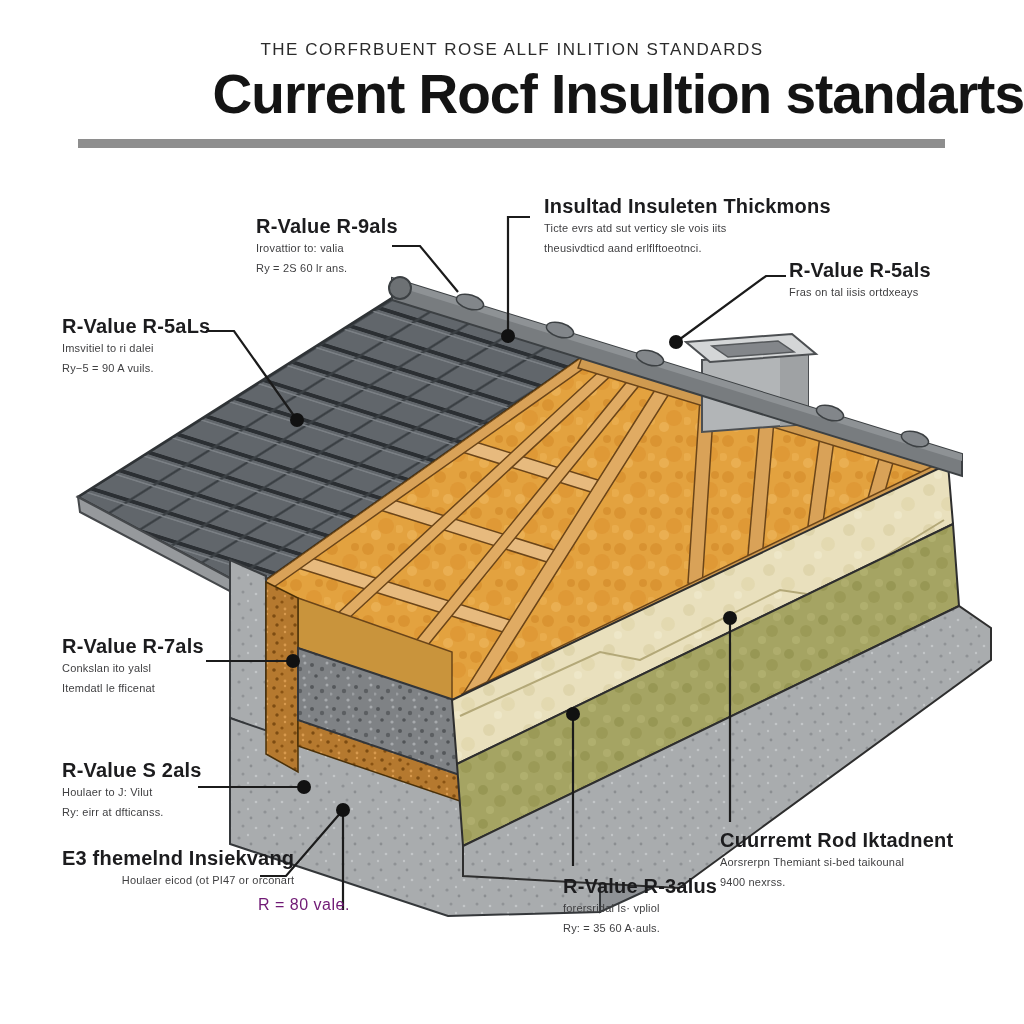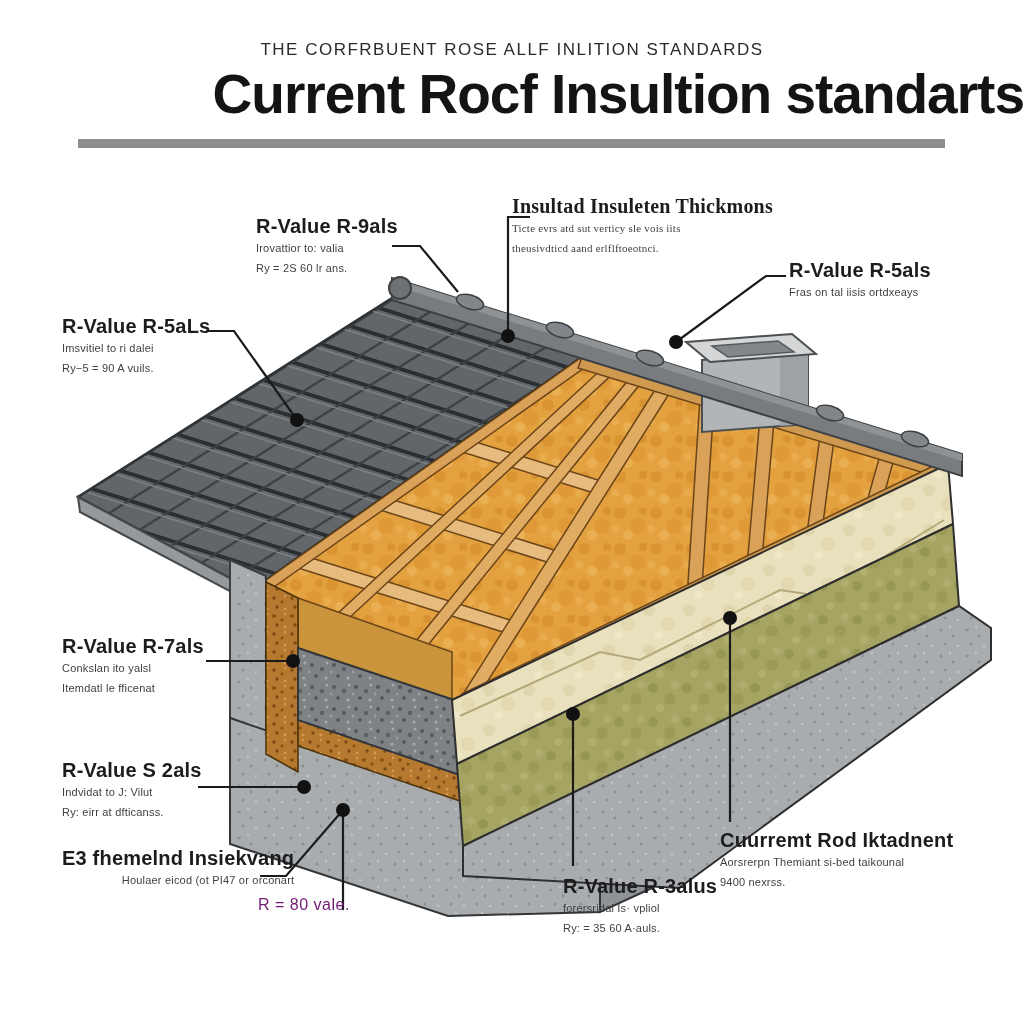--- a/index.html
+++ b/index.html
@@ -201,21 +201,21 @@
       <circle cx="730" cy="618" r="7"></circle>
     </g>
   </svg>
 
   <div class="callout" style="left:256px;top:214px;">
     <div class="c-title">R-Value R-9als</div>
     <div class="c-line">Irovattior to: valia</div>
     <div class="c-line">Ry = 2S 60 lr ans.</div>
   </div>
 
-  <div class="callout w270" style="left:512px;top:194px;font-family:Liberation Serif, serif;">
+  <div class="callout w270" style="left:544px;top:194px;">
     <div class="c-title">Insultad Insuleten Thickmons</div>
     <div class="c-line">Ticte evrs atd sut verticy sle vois iits</div>
     <div class="c-line">theusivdticd aand erlflftoeotnci.</div>
   </div>
 
   <div class="callout" style="left:789px;top:258px;">
     <div class="c-title">R-Value R-5als</div>
     <div class="c-line">Fras on tal iisis ortdxeays</div>
   </div>
 
@@ -226,21 +226,21 @@
   </div>
 
   <div class="callout" style="left:62px;top:634px;">
     <div class="c-title">R-Value R-7als</div>
     <div class="c-line">Conkslan ito yalsl</div>
     <div class="c-line">Itemdatl le fficenat</div>
   </div>
 
   <div class="callout" style="left:62px;top:758px;">
     <div class="c-title">R-Value S 2als</div>
-    <div class="c-line">Indvidat to J: Vilut</div>
+    <div class="c-line">Houlaer to J: Vilut</div>
     <div class="c-line">Ry: eirr at dfticanss.</div>
   </div>
 
   <div class="callout" style="left:62px;top:846px;text-align:right;">
     <div class="c-title">E3 fhemelnd Insiekvang</div>
     <div class="c-line">Houlaer eicod (ot PI47 or orconart</div>
   </div>
 
   <div class="callout" style="left:258px;top:896px;">
     <div class="c-note">R = 80 vale.</div>

